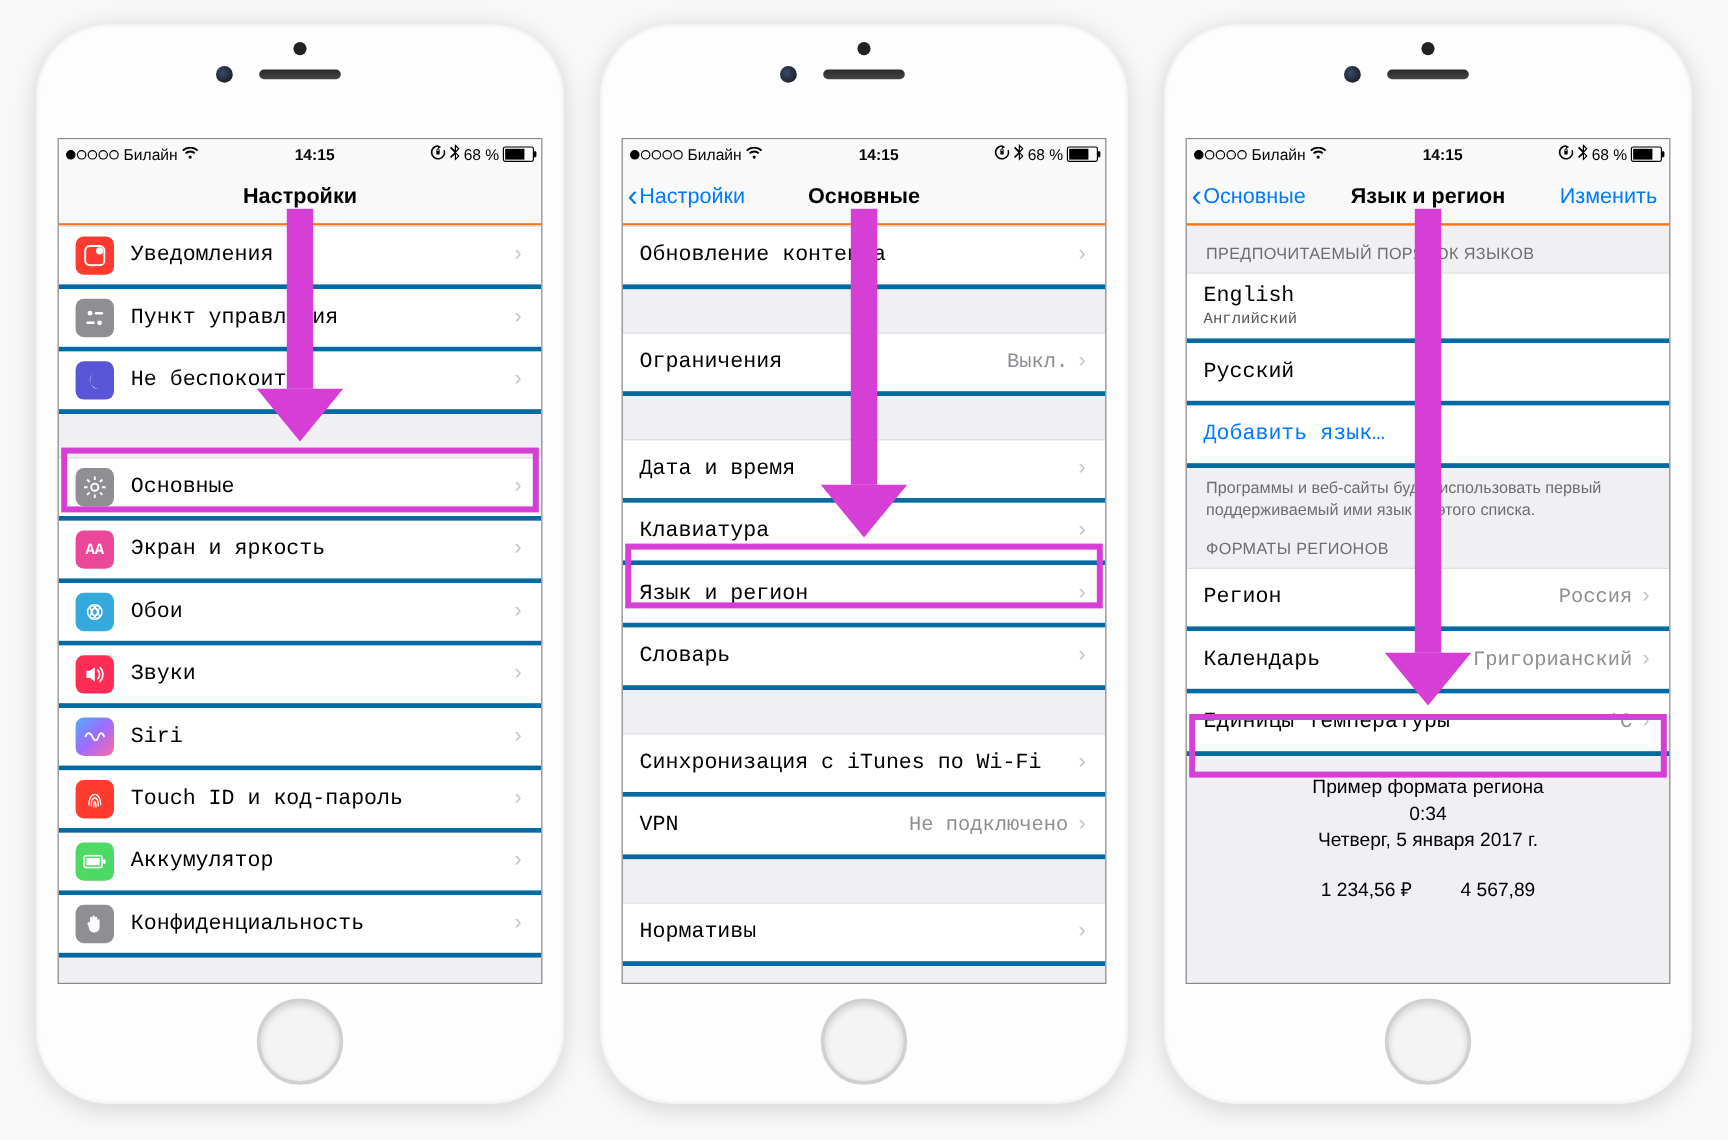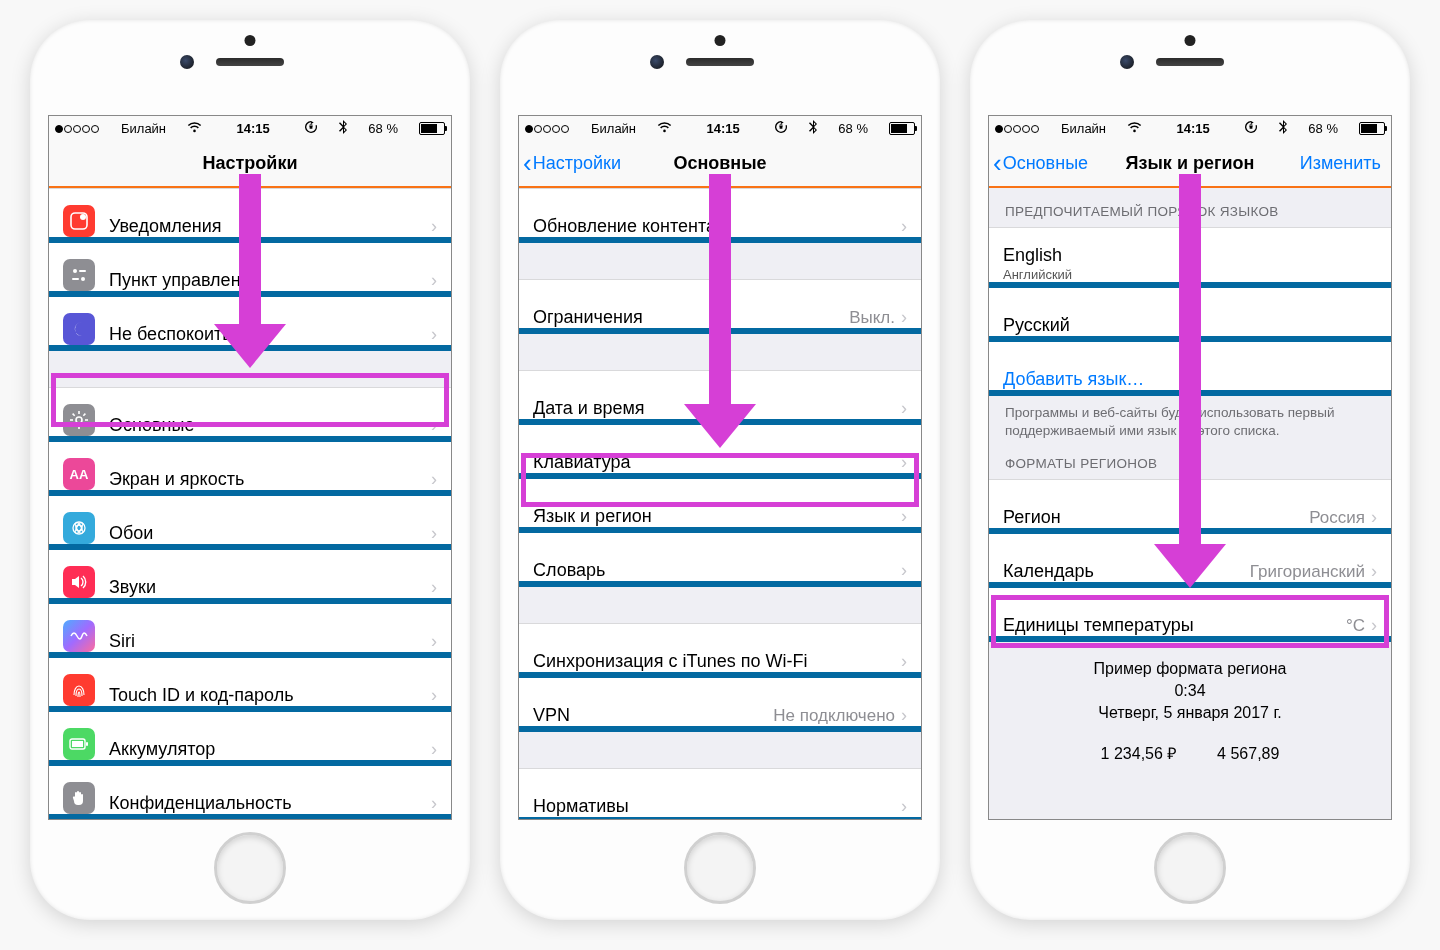--- a/index.html
+++ b/index.html
@@ -61,21 +61,21 @@
   .status {
     height: 24px;
     background: #f9f9f9;
     display: flex;
     align-items: center;
     font-size: 13px;
     padding: 0 6px;
     box-sizing: border-box;
     color: #000;
   }
-  .status .left, .status .right { display:flex; align-items:center; gap:21px; }
+  .status .left, .status .right { display:flex; align-items:center; gap:3px; }
   .status .center { flex:1; text-align:center; font-weight:600; }
   .dots span {
     width:6px;height:6px;border-radius:50%;display:inline-block;
     border:1px solid #000; margin-right:1px;
   }
   .dots .f { background:#000; }
   .wifi, .bt, .rot, .batt { font-size:13px; }
   .batt-body {
     display:inline-block;width:24px;height:11px;border:1px solid #000;border-radius:2px;
     position:relative;vertical-align:middle;
@@ -114,26 +114,27 @@
   .nav .action {
     margin-left:auto;color:#007aff;padding-right:10px;
   }
 
   
   .group { margin: 0; }
   .group.spaced-top { margin-top: 36px; }
   .cell {
     background:#fff;
     min-height: 48px;
-    display:flex;align-items:flex-end;
+    display:flex;align-items:center;
     padding: 0 14px;
-    border-bottom:6px solid #0369a1;
+    border-bottom:4px solid #0369a1;
     position:relative;
     font-size:18px;
     color:#000;
+    font-family:Liberation Mono, monospace;
   }
   .cell:first-child { border-top:1px solid #d9d9db; }
   .cell .icon {
     width:32px;height:32px;border-radius:7px;margin-right:14px;
     display:flex;align-items:center;justify-content:center;color:#fff;font-size:17px;flex-shrink:0;
   }
   .cell .label { flex:1; }
   .cell .sublabel { font-size:13px; color:#555; display:block; margin-top:1px;}
   .cell .detail { color:#8e8e93; font-size:17px; padding-right:6px; }
   .cell .chevron { color:#c7c7cc; font-size:18px; font-weight:400; }

